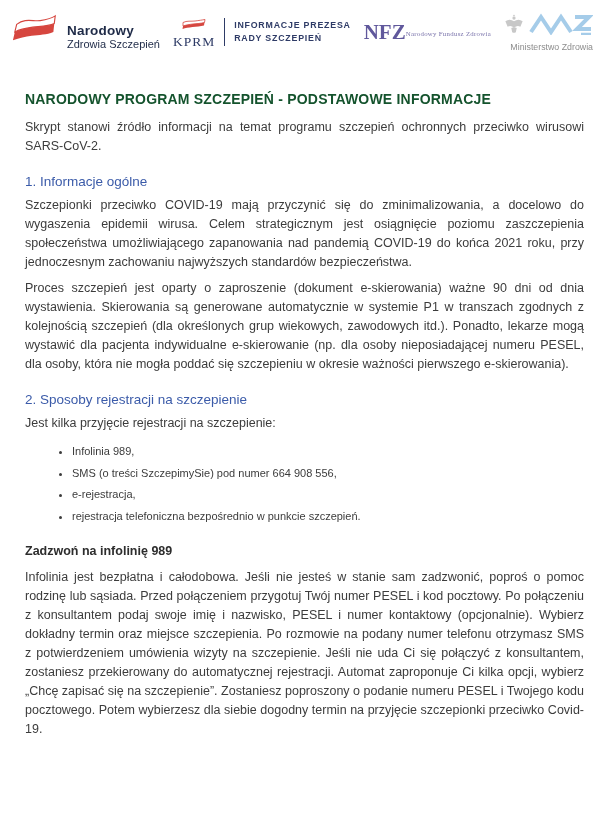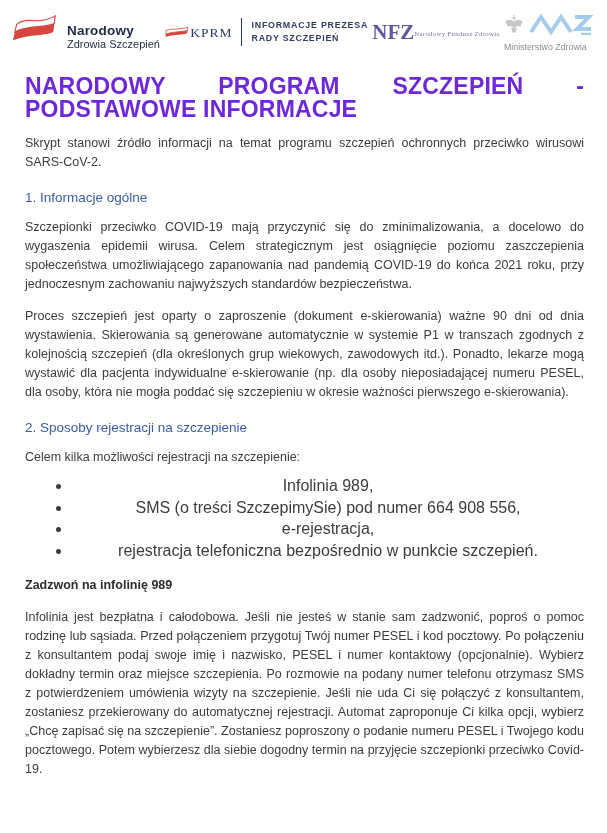--- a/index.html
+++ b/index.html
@@ -15,68 +15,67 @@
     align-items: center;
     justify-content: space-between;
     padding: 10px 14px 0 12px;
     height: 54px;
   }
   .logo { display: flex; align-items: flex-end; }
   .nps-text { margin-left: 8px; color: #1e2a47; line-height: 1.15; }
   .nps-title { font-size: 13.5px; font-weight: bold; letter-spacing: .2px; }
   .nps-sub { font-size: 11px; }
   .kprm { display: flex; align-items: center; }
-  .kprm-left { display: flex; flex-direction: row; align-items: flex-end; margin-right: 9px; }
+  .kprm-left { display: flex; flex-direction: column; align-items: center; margin-right: 9px; }
   .kprm-abbr { font-family: "Liberation Serif", serif; font-size: 13.5px; color: #2e3b66; letter-spacing: 1px; margin-top: 1px; }
   .kprm-divider { width: 1px; height: 28px; background: #2e3b66; margin-right: 9px; }
   .kprm-name { color: #2e3b66; font-size: 8.8px; font-weight: bold; letter-spacing: .8px; line-height: 1.45; }
   .nfz { display: flex; flex-direction: row; align-items: center; }
   .nfz-abbr { font-family: "Liberation Serif", serif; font-weight: bold; font-size: 21px; color: #60589c; line-height: 1; }
   .nfz-sub { font-family: "Liberation Serif", serif; font-size: 6.8px; color: #7a73ab; margin-top: 2px; letter-spacing: .3px; }
-  .mz { display: flex; flex-direction: column; align-items: flex-start; }
+  .mz { display: flex; flex-direction: column; align-items: flex-end; }
   .mz-row { display: flex; align-items: center; gap: 5px; }
   .mz-sub { font-size: 8.8px; color: #8c8c8c; margin-top: 3px; }
   .content { padding: 0 23px 0 25px; }
   .doc-title {
-    margin-top: 21px;
-    font-size: 23px;
+    margin-top: 34px;
+    font-size: 14px;
     font-weight: bold;
-    color: #6d28d9;
+    color: #14532d;
     line-height: 23px;
     text-align: justify;
     letter-spacing: .2px;
   }
   .para {
     font-size: 12.5px;
     line-height: 19px;
     text-align: justify;
-    margin-top: 13px;
+    margin-top: 7px;
   }
   .section-heading {
     margin-top: 18px;
     font-size: 13.5px;
     font-weight: normal;
     color: #3b5ba9;
   }
   .bold-line {
     margin-top: 15px;
     font-size: 12.5px;
     line-height: 19px;
     font-weight: bold;
     color: #2d2d2d;
   }
   ul.bullets {
     margin: 8px 0 6px 0;
     padding-left: 47px;
     list-style: disc;
   }
   ul.bullets li {
-    font-size: 16px;
+    font-size: 11px;
     line-height: 21.5px;
-    text-align: center;
   }
 </style>
 </head>
 <body>
 
 <header class="logo-bar">
 
   <div class="logo">
     <span>
       <svg width="47" height="34" viewBox="0 0 50 36">
@@ -142,21 +141,21 @@
   <p class="para">Skrypt stanowi źródło informacji na temat programu szczepień ochronnych przeciwko wirusowi SARS-CoV-2.</p>
 
   <h2 class="section-heading">1. Informacje ogólne</h2>
 
   <p class="para">Szczepionki przeciwko COVID-19 mają przyczynić się do zminimalizowania, a docelowo do wygaszenia epidemii wirusa. Celem strategicznym jest osiągnięcie poziomu zaszczepienia społeczeństwa umożliwiającego zapanowania nad pandemią COVID-19 do końca 2021 roku, przy jednoczesnym zachowaniu najwyższych standardów bezpieczeństwa.</p>
 
   <p class="para">Proces szczepień jest oparty o zaproszenie (dokument e-skierowania) ważne 90 dni od dnia wystawienia. Skierowania są generowane automatycznie w systemie P1 w transzach zgodnych z kolejnością szczepień (dla określonych grup wiekowych, zawodowych itd.). Ponadto, lekarze mogą wystawić dla pacjenta indywidualne e-skierowanie (np. dla osoby nieposiadającej numeru PESEL, dla osoby, która nie mogła poddać się szczepieniu w okresie ważności pierwszego e-skierowania).</p>
 
   <h2 class="section-heading">2. Sposoby rejestracji na szczepienie</h2>
 
-  <p class="para">Celem kilka możliwości rejestracji na szczepienie:</p>
+  <p class="para">Jest kilka przyjęcie rejestracji na szczepienie:</p>
 
   <ul class="bullets">
     <li>Infolinia 989,</li>
     <li>SMS (o treści SzczepimySie) pod numer 664 908 556,</li>
     <li>e-rejestracja,</li>
     <li>rejestracja telefoniczna bezpośrednio w punkcie szczepień.</li>
   </ul>
 
   <p class="bold-line">Zadzwoń na infolinię 989</p>
 

